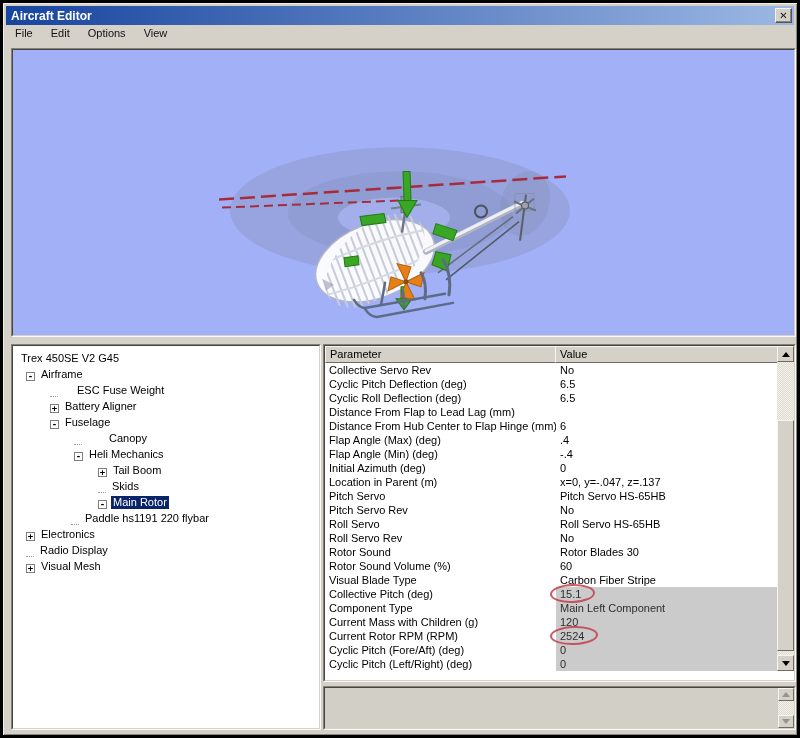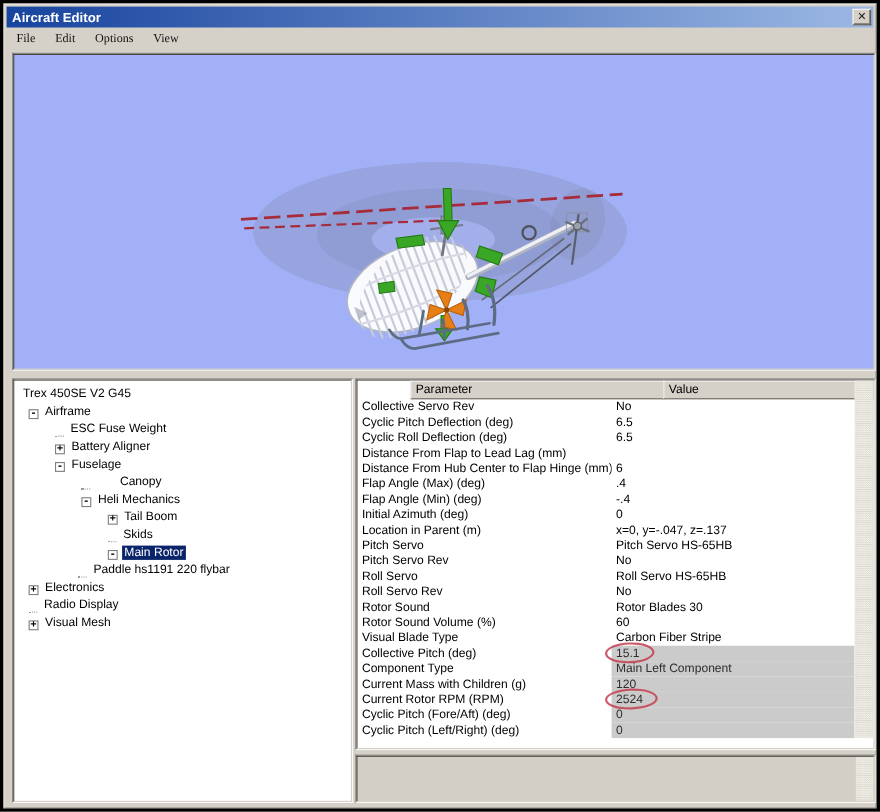--- a/index.html
+++ b/index.html
@@ -12,26 +12,26 @@
   #win{position:relative;width:800px;height:738px;background:var(--window_gray);
     border:3px solid #000000;box-shadow:inset 1px 1px 0 #f0eee9, inset -1px -1px 0 #8a867e;overflow:hidden;}
   
   .titlebar{position:absolute;left:3px;top:3px;right:3px;height:19px;
     background:linear-gradient(90deg,var(--titlebar_left),var(--titlebar_right));
     display:flex;align-items:center;color:#fff;font-size:12px;font-weight:bold;padding-left:5px;}
   .closebtn{position:absolute;right:2px;top:2px;width:17px;height:15px;background:var(--window_gray);
     border:1px solid;border-color:#f6f4ef #55524c #55524c #f6f4ef;box-shadow:inset -1px -1px 0 #8a867e;
     color:#1a1a1a;font-size:10px;font-weight:bold;line-height:13px;text-align:center;cursor:default;}
   
-  .menubar{position:absolute;left:3px;top:22px;right:3px;height:19px;display:flex;align-items:center;font-size:11px;color:#111;font-family:Liberation Serif, serif;}
+  .menubar{position:absolute;left:3px;top:22px;right:3px;height:19px;display:flex;align-items:flex-start;font-size:11px;color:#111;}
   .menu-item{padding:2px 9px;}
   
   .sunken{border:1px solid;border-color:#84817a #fbfaf8 #fbfaf8 #84817a;}
   .sunken-inner{position:absolute;inset:0;border:1px solid;border-color:#474540 #d5d1c9 #d5d1c9 #474540;overflow:hidden;}
-  .raised{background:var(--window_gray);border:1px solid;border-color:#f6f4ef #6f6b64 #6f6b64 #f6f4ef;margin-left:48px;}
+  .raised{background:var(--window_gray);border:1px solid;border-color:#f6f4ef #6f6b64 #6f6b64 #f6f4ef;}
   
   #viewport{position:absolute;left:8px;top:45px;width:785px;height:289px;}
   #viewport .sunken-inner{background:var(--viewport_bg);}
   #viewport svg{display:block;width:100%;height:100%;}
   
   #treepanel{position:absolute;left:8px;top:341px;width:310px;height:386px;}
   #treepanel .sunken-inner{background:#fff;padding-top:3px;}
   .trow{height:16px;display:flex;align-items:flex-end;white-space:nowrap;font-size:11px;color:#000;}
   .expander{width:9px;height:9px;border:1px solid #7e7e7e;background:#fff;
     font:bold 9px/7px "DejaVu Sans Mono",monospace;text-align:center;margin-right:4px;flex:none;}
@@ -175,21 +175,21 @@
 
   <div id="treepanel" class="sunken">
     <div class="sunken-inner">
         <div class="trow" style="padding-left: 6px;">
           <span class="tlabel">Trex 450SE V2 G45</span>
         </div>
         <div class="trow" style="padding-left: 13px;">
           <span class="expander">-</span>
           <span class="tlabel">Airframe</span>
         </div>
-        <div class="trow" style="padding-left: 37px;">
+        <div class="trow" style="padding-left: 37px; gap: 13px;">
           <span class="dash"></span>
           <span class="tlabel">ESC Fuse Weight</span>
         </div>
         <div class="trow" style="padding-left: 37px;">
           <span class="expander">+</span>
           <span class="tlabel">Battery Aligner</span>
         </div>
         <div class="trow" style="padding-left: 37px;">
           <span class="expander">-</span>
           <span class="tlabel">Fuselage</span>

